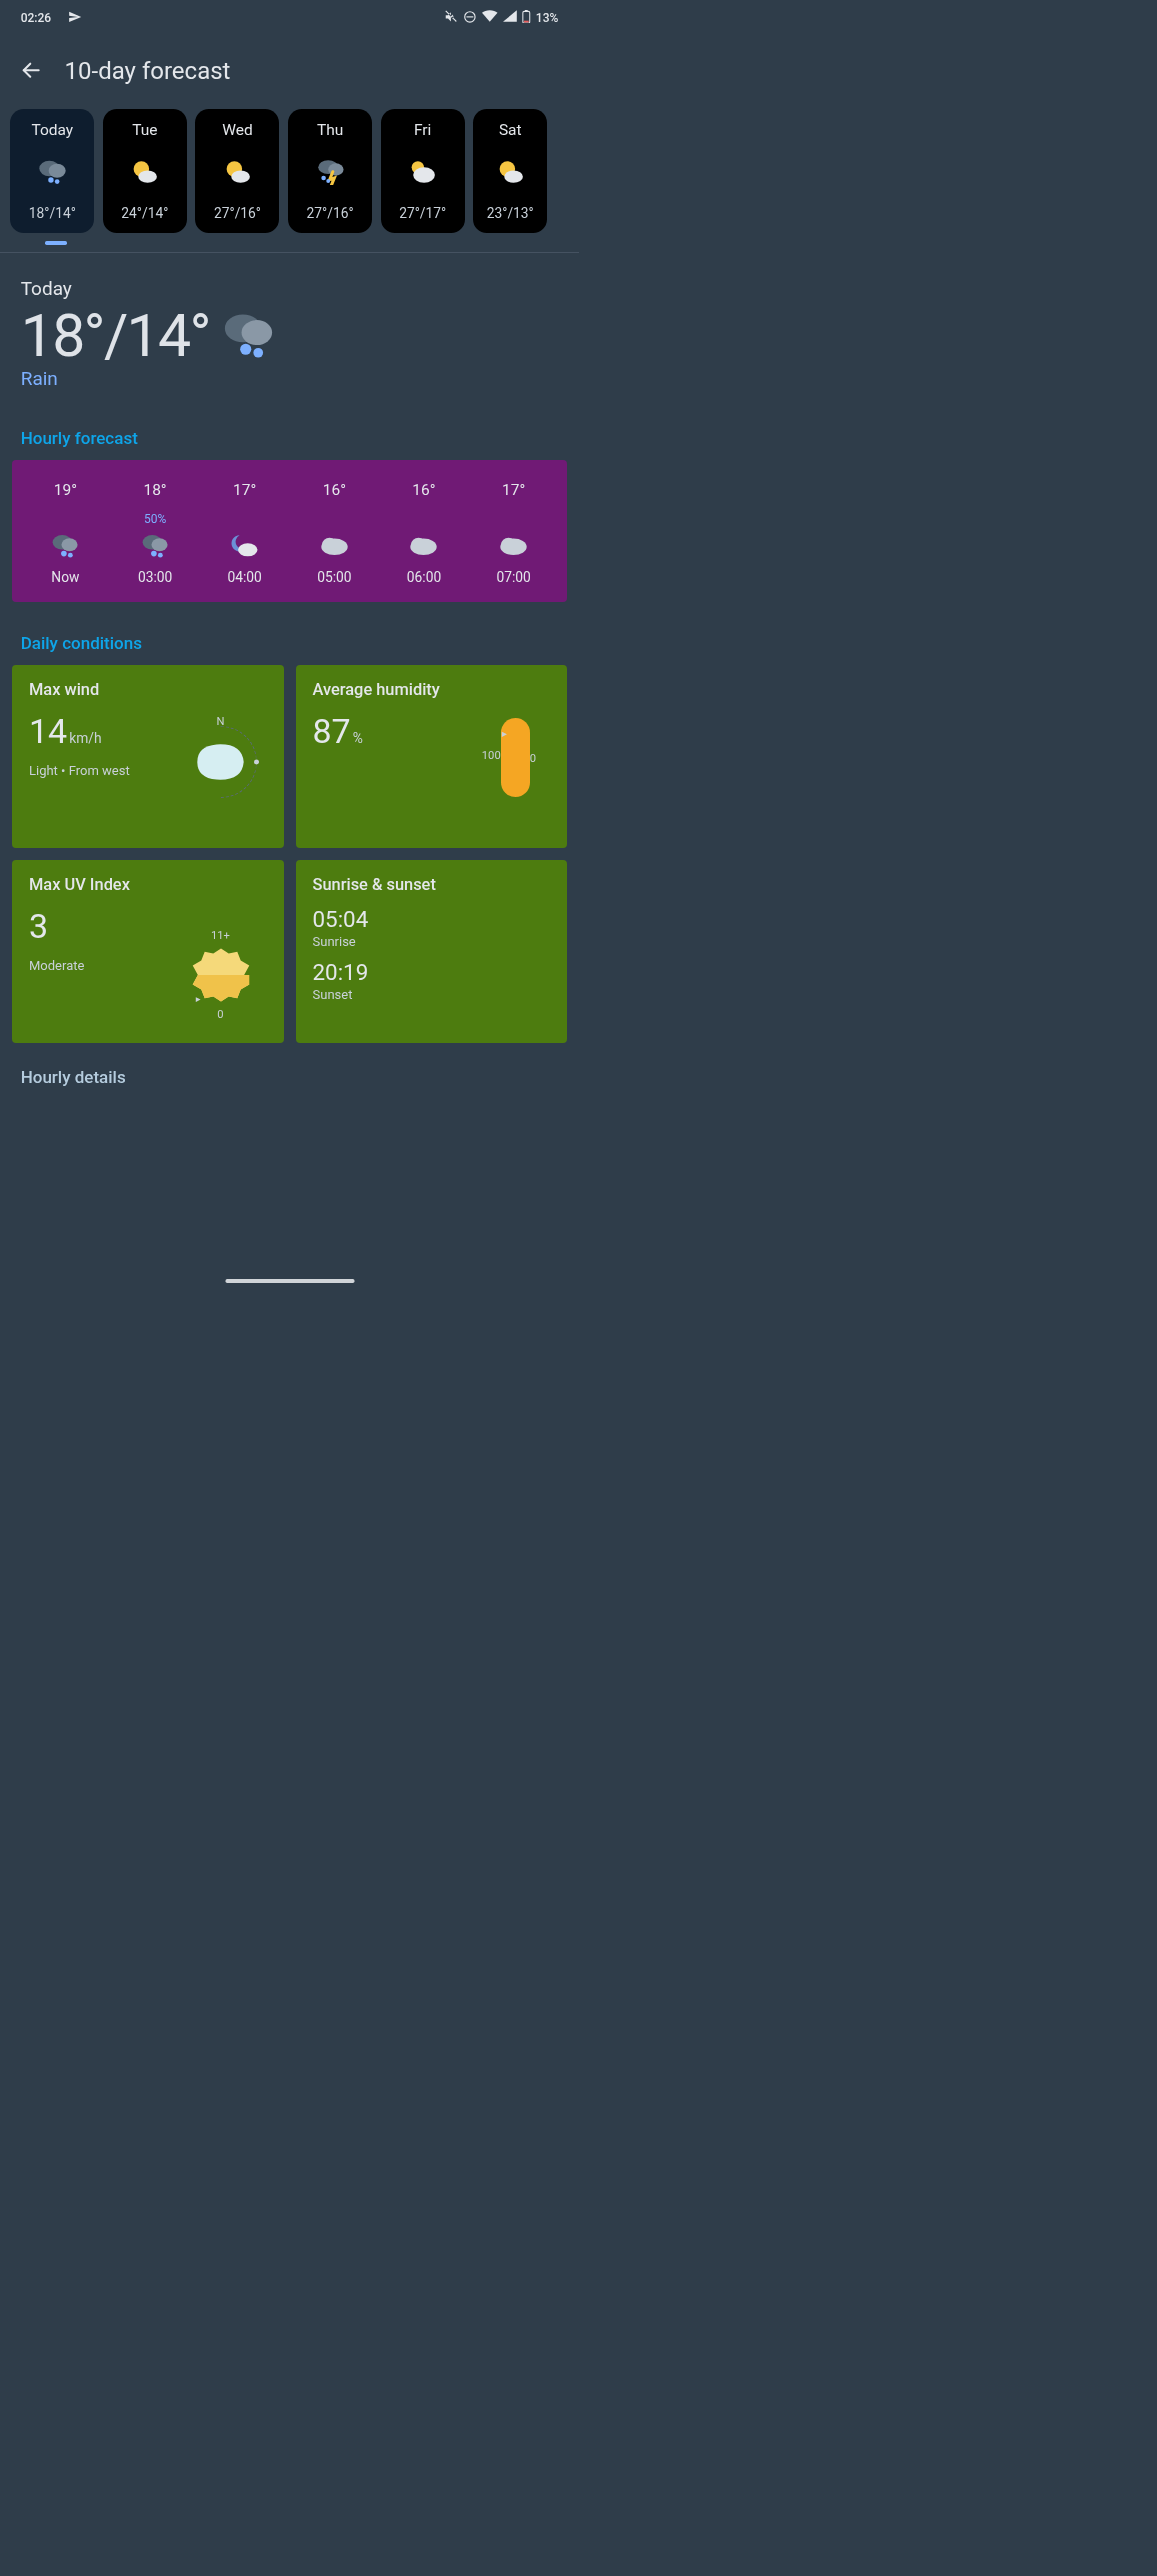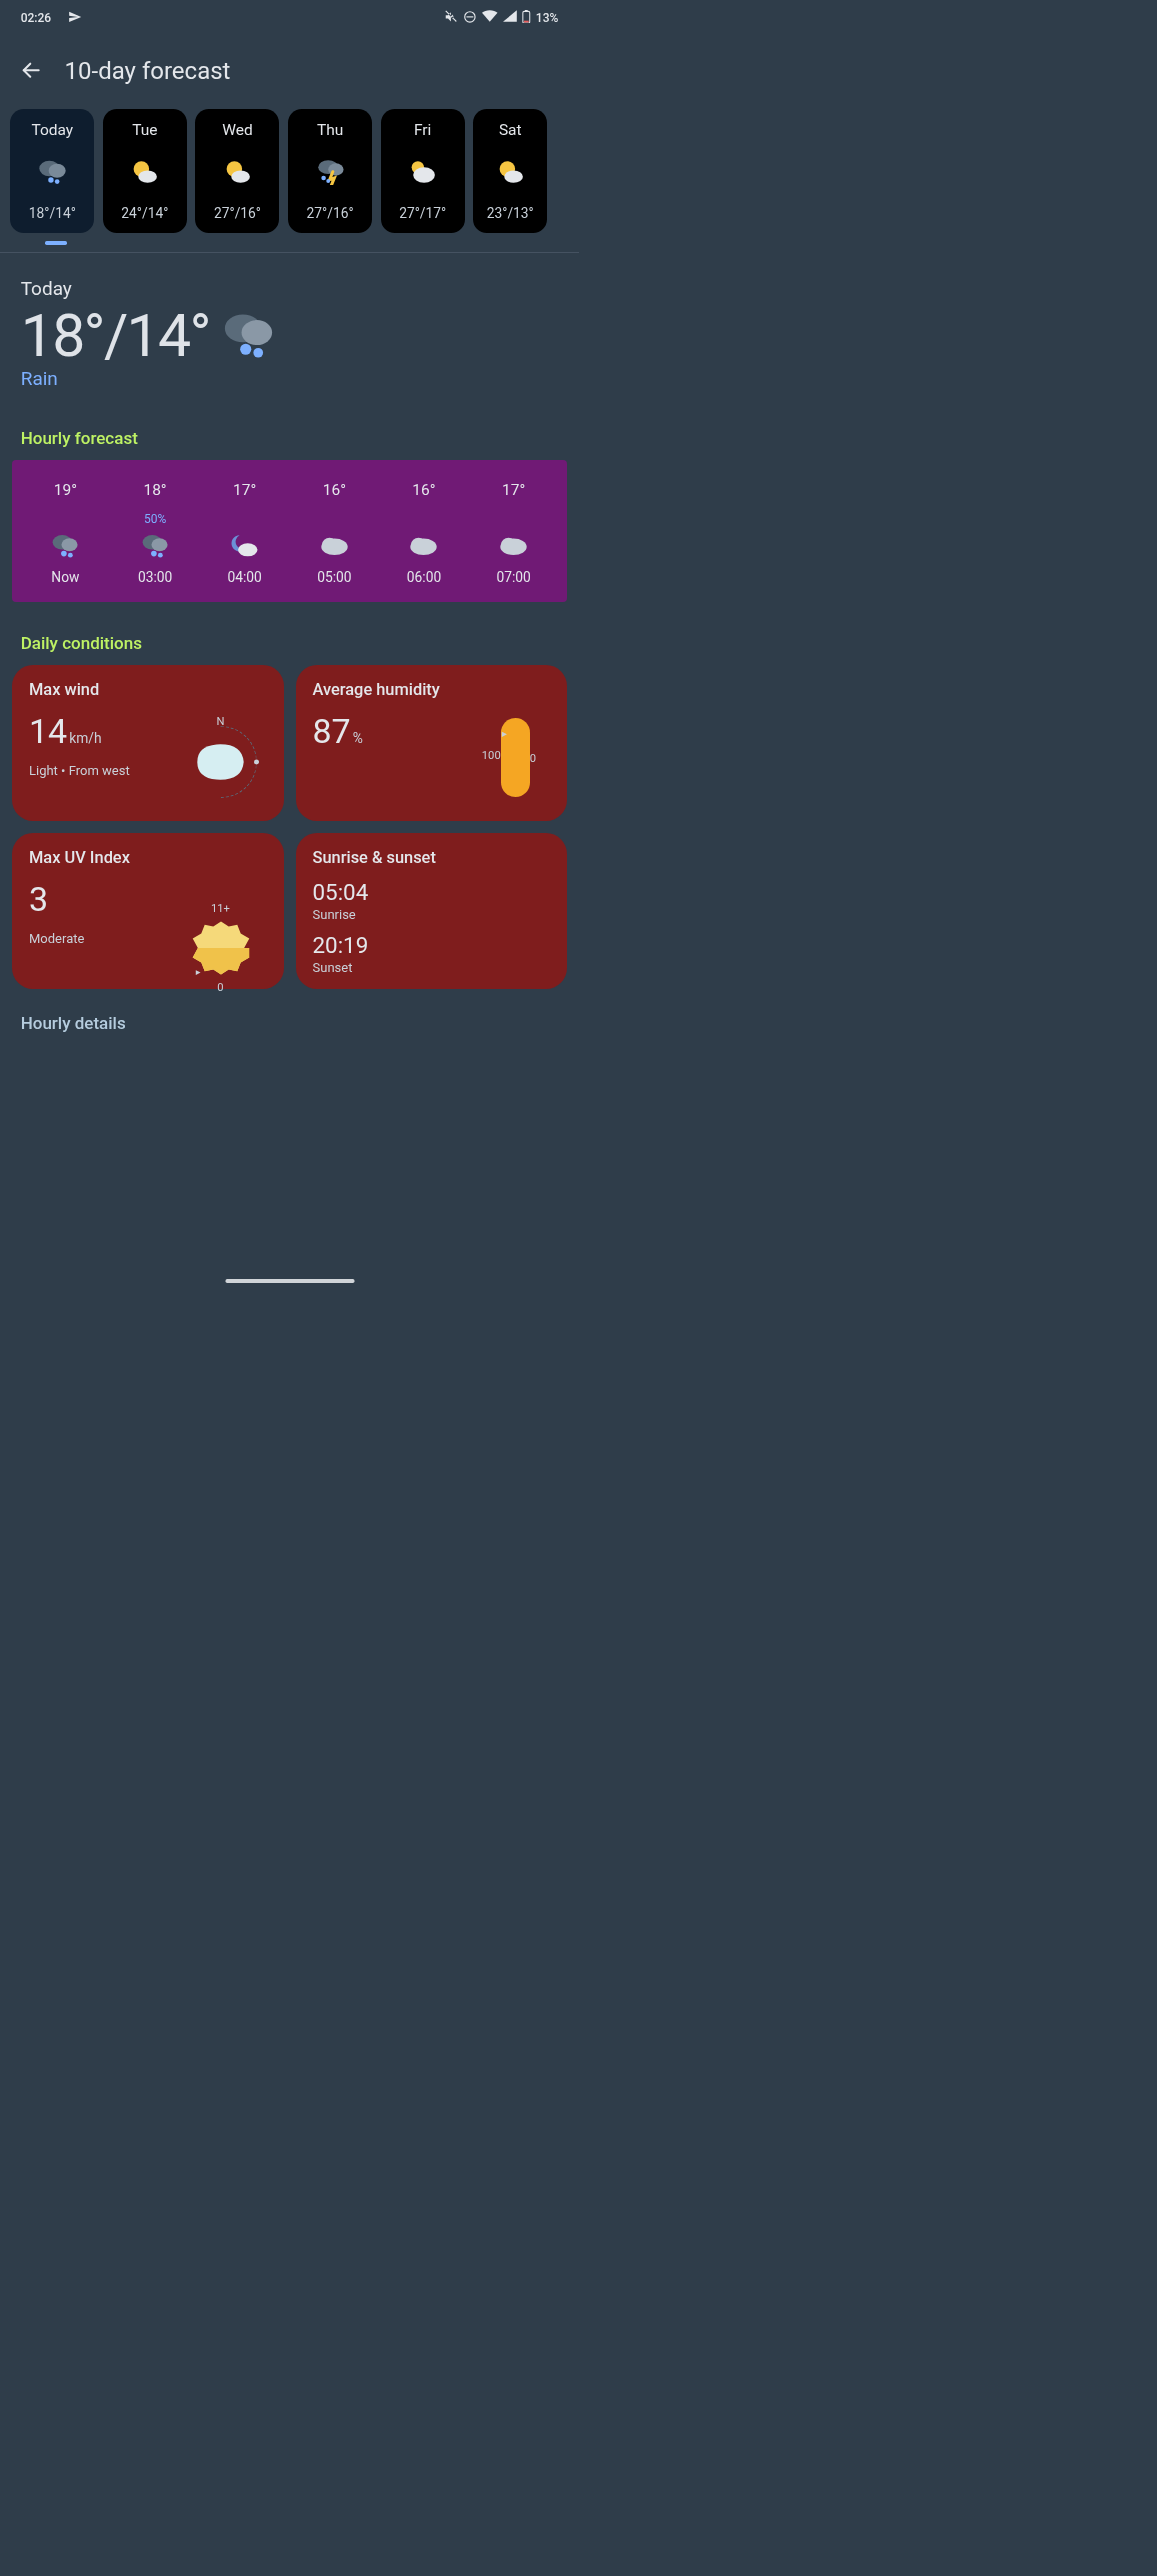--- a/index.html
+++ b/index.html
@@ -29,33 +29,33 @@
 
   
   .summary { padding: 15.5px 20.7px 6.9px; }
   .summary .day-label { font-size:19px; color:#e4e7eb; margin-bottom:1.7px; }
   .summary-row { display:flex; align-items:center; gap:3.4px; }
   .big-temps { font-size:59px; font-weight:400; color:#dfe3e8; letter-spacing:-1.7px; }
   .big-icon { margin-left:6.9px; }
   .condition { color:#7db0ff; font-size:19px; margin-top:-3.4px; }
 
   
-  .section-title { color:#bef264; font-size:17px; padding:31px 20.7px 12px; font-weight:500; }
+  .section-title { color:#0ea5e9; font-size:17px; padding:31px 20.7px 12px; font-weight:500; }
 
   
   .hourly-card { margin:0 12px; background:#701a75; border-radius:4px; padding:20.7px 8.6px 17px; display:flex; }
   .hour-col { flex:1; display:flex; flex-direction:column; align-items:center; gap:3.4px; }
   .hour-temp { font-size:15.5px; color:#e4e7eb; }
   .hour-chance { font-size:12px; color:#7db0ff; height:15.5px; margin-top:10.3px; }
   .hour-icon { height:29px; display:flex; align-items:center; justify-content:center; margin-top:0px; }
   .hour-label { font-size:13.8px; color:#e4e7eb; margin-top:5.2px; }
 
   
   .conditions-grid { display:grid; grid-template-columns:1fr 1fr; gap:12px; padding:0 12px; }
-  .cond-card { background:#7f1d1d; border-radius:21px; padding:15.5px 17px 19px; height:156px; position:relative; }
+  .cond-card { background:#4d7c0f; border-radius:4px; padding:15.5px 17px 19px; height:183px; position:relative; }
   .cond-title { font-size:16.4px; color:#e4e7eb; margin-bottom:12px; font-weight:500; }
   .cond-value { font-size:34px; color:#e4e7eb; font-weight:400; display:inline-block; }
   .cond-unit { font-size:13.8px; color:#c9d1d9; margin-left:2px; }
   .cond-sub { font-size:13px; color:#c9d1d9; margin-top:12px; }
 
   .wind-dir { position:absolute; right:15.5px; top:50px; width:95px; height:95px; display:flex; align-items:center; justify-content:center; }
   .compass-n { position:absolute; top:0; left:50%; transform:translateX(-50%); font-size:11.2px; color:#c9d1d9; }
   .dashed-arc { position:absolute; width:72px; height:72px; border:1.3px dashed #5a6b7a; border-radius:50%; clip-path: polygon(50% 0, 100% 0, 100% 100%, 50% 100%); }
   .arc-dot { position:absolute; right:8.6px; top:50%; width:5.2px; height:5.2px; background:#c9d1d9; border-radius:50%; transform:translateY(-50%); }
   .wind-arrow svg { display:block; }

